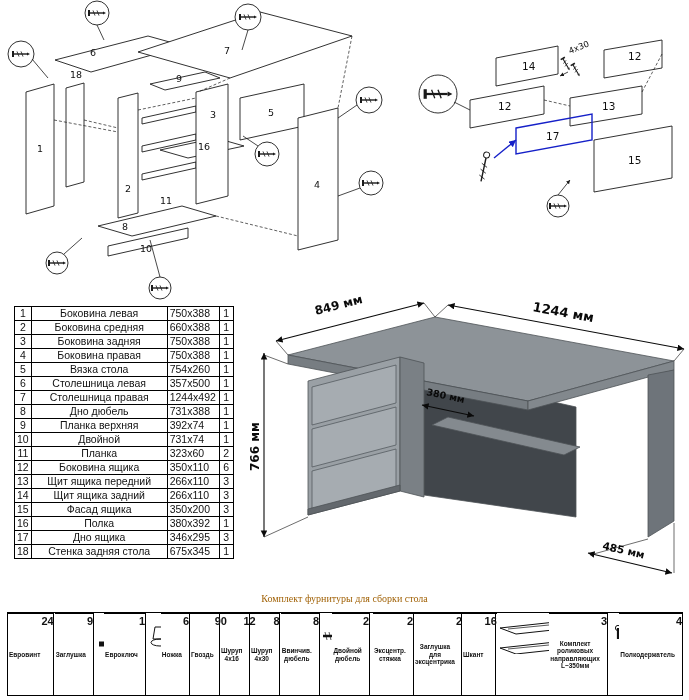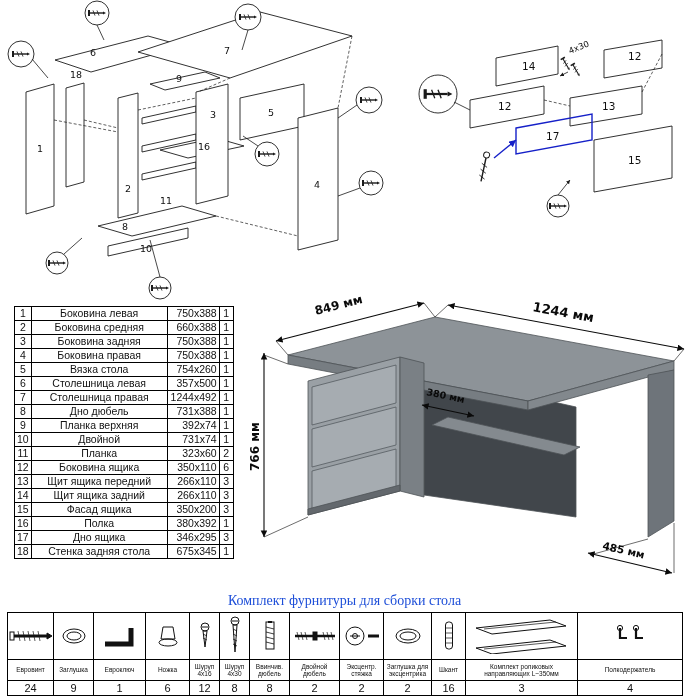--- a/index.html
+++ b/index.html
@@ -27,31 +27,31 @@
   .ext { stroke:#0a0a0a; stroke-width:0.6; fill:none; }
 
   
   #parts-table table { border-collapse:collapse; }
   #parts-table td {
     border:1px solid #000; font-size:10.5px; line-height:1.05;
     padding:1px 2px; white-space:nowrap; height:13px;
   }
   td.c-num { width:16px; text-align:center; }
   td.c-name { width:136px; text-align:center; }
-  td.c-size { width:52px; text-align:right; }
+  td.c-size { width:52px; text-align:left; }
   td.c-qty { width:14px; text-align:center; }
 
   
   #hw-title {
     position:absolute; left:0; top:593px; width:689px; text-align:center;
-    font-family:"Liberation Serif", serif; font-size:14px; color:#1d4ed8;
+    font-family:"Liberation Serif", serif; font-size:10px; color:#a16207;
   }
   #hw { position:absolute; left:7px; top:612px; width:676px; height:84px;
         border:1px solid #000; display:flex; background:#fff; }
-  .hw-col { border-right:1px solid #000; display:flex; flex-direction:column; min-width:0; }
+  .hw-col { border-right:1px solid #000; display:flex; flex-direction:row; min-width:0;font-weight:bold; }
   .hw-col:last-child { border-right:none; }
   .hw-icon { height:46px; display:flex; align-items:center; justify-content:center; overflow:hidden; }
   .hw-name { border-top:1px solid #000; flex:1; font-size:6.5px; line-height:1.15;
              display:flex; align-items:center; justify-content:center; text-align:center; padding:0 1px; }
   .hw-qty { border-top:1px solid #000; height:15px; font-size:11px;
             display:flex; align-items:center; justify-content:center; }
   .ico { stroke:#111; fill:none; }
 </style>
 </head>
 <body>
@@ -415,20 +415,31 @@
     <div class="hw-icon">
       <svg width="28" height="24" class="ico">
         <polygon points="9,3 19,3 21,15 7,15"></polygon>
           <ellipse cx="14" cy="18.5" rx="9" ry="3.5"></ellipse>
       </svg>
     </div>
     <div class="hw-name">Ножка</div>
     <div class="hw-qty">6</div>
   </div>
 
+  <div class="hw-col" style="width:30px">
+    <div class="hw-icon">
+      <svg width="14" height="38" class="ico">
+        <line x1="3" y1="3" x2="11" y2="3" stroke-width="2.4"></line>
+        <line x1="7" y1="4" x2="7" y2="32" stroke-width="1.6"></line>
+        <polygon points="5.5,32 8.5,32 7,37" fill="#111"></polygon>
+      </svg>
+    </div>
+    <div class="hw-name">Гвоздь</div>
+    <div class="hw-qty">90</div>
+  </div>
 
   <div class="hw-col" style="width:30px">
     <div class="hw-icon">
       <svg width="14" height="28" class="ico">
         <circle cx="7" cy="5" r="4"></circle>
           <line x1="4" y1="5" x2="10" y2="5"></line>
         <polygon points="5,9 9,9 7,25"></polygon>
         <line x1="5" y1="12" x2="9" y2="14" stroke-width="0.8"></line>
           <line x1="5" y1="16" x2="9" y2="18" stroke-width="0.8"></line>
       </svg>

